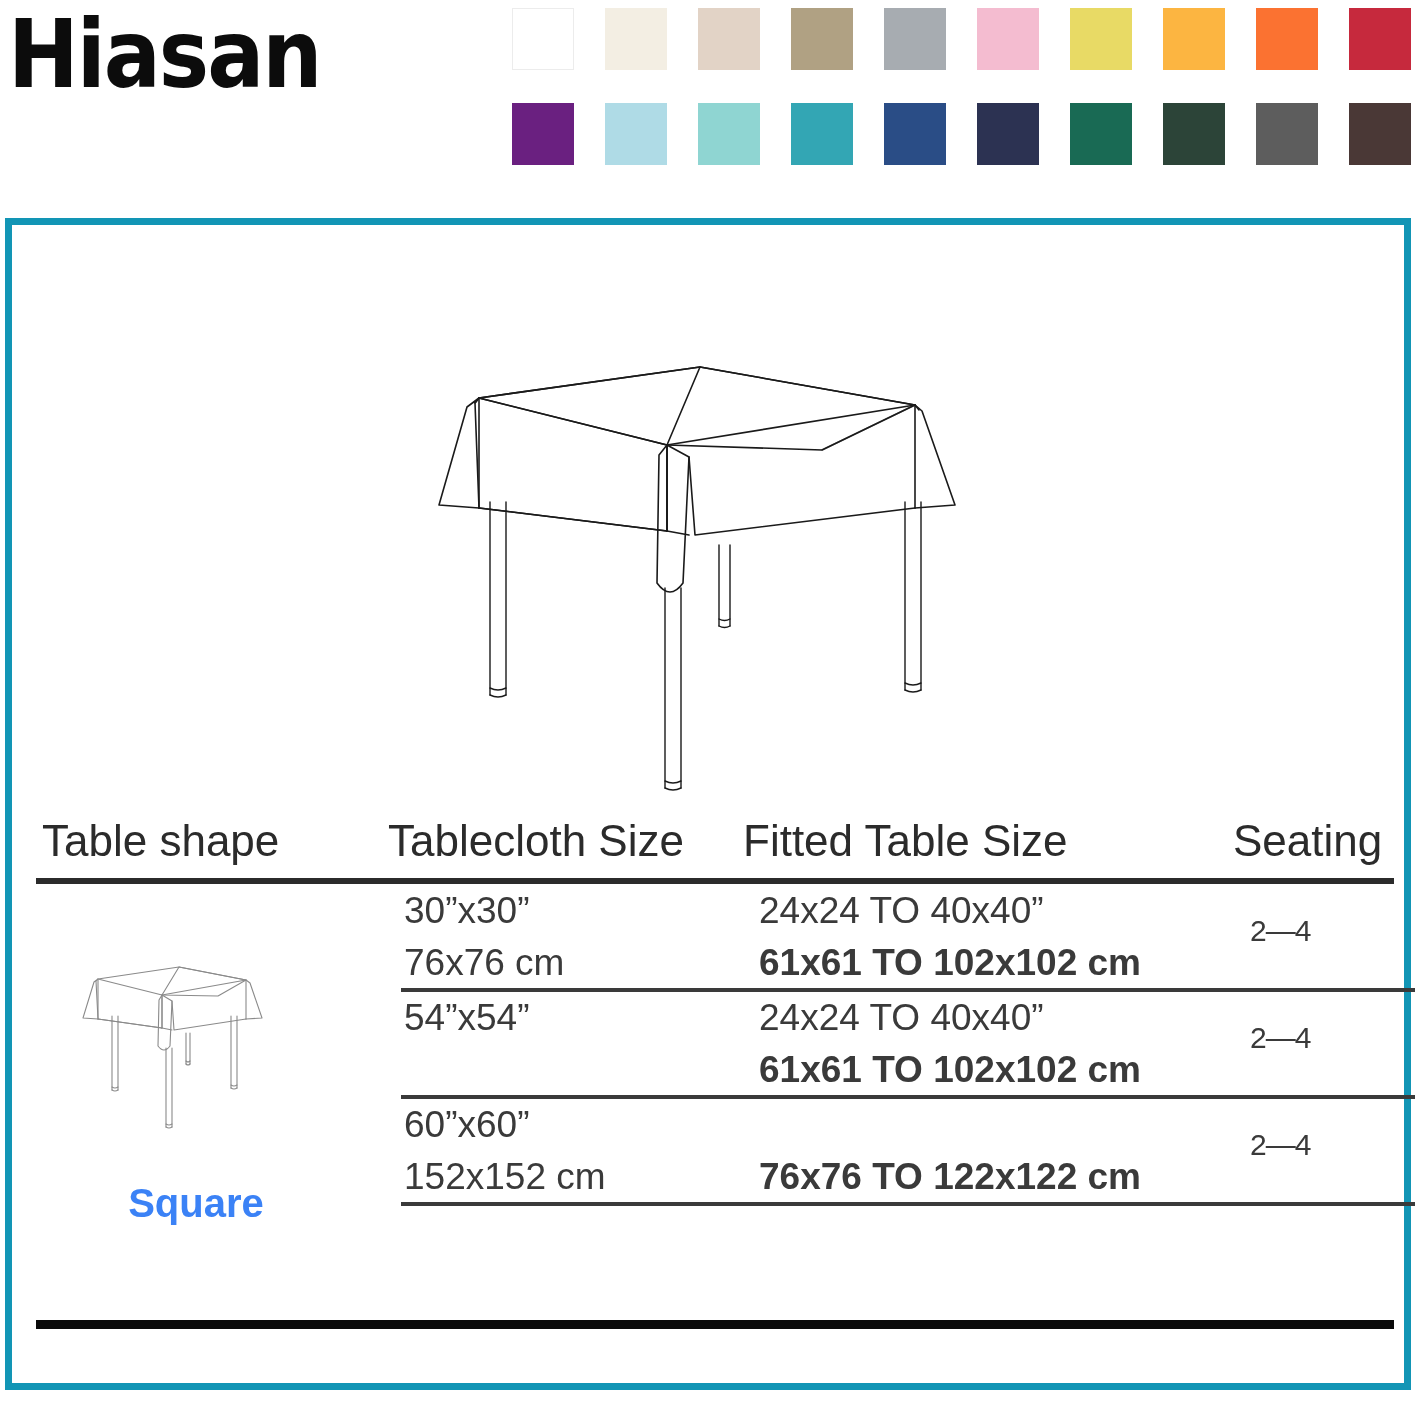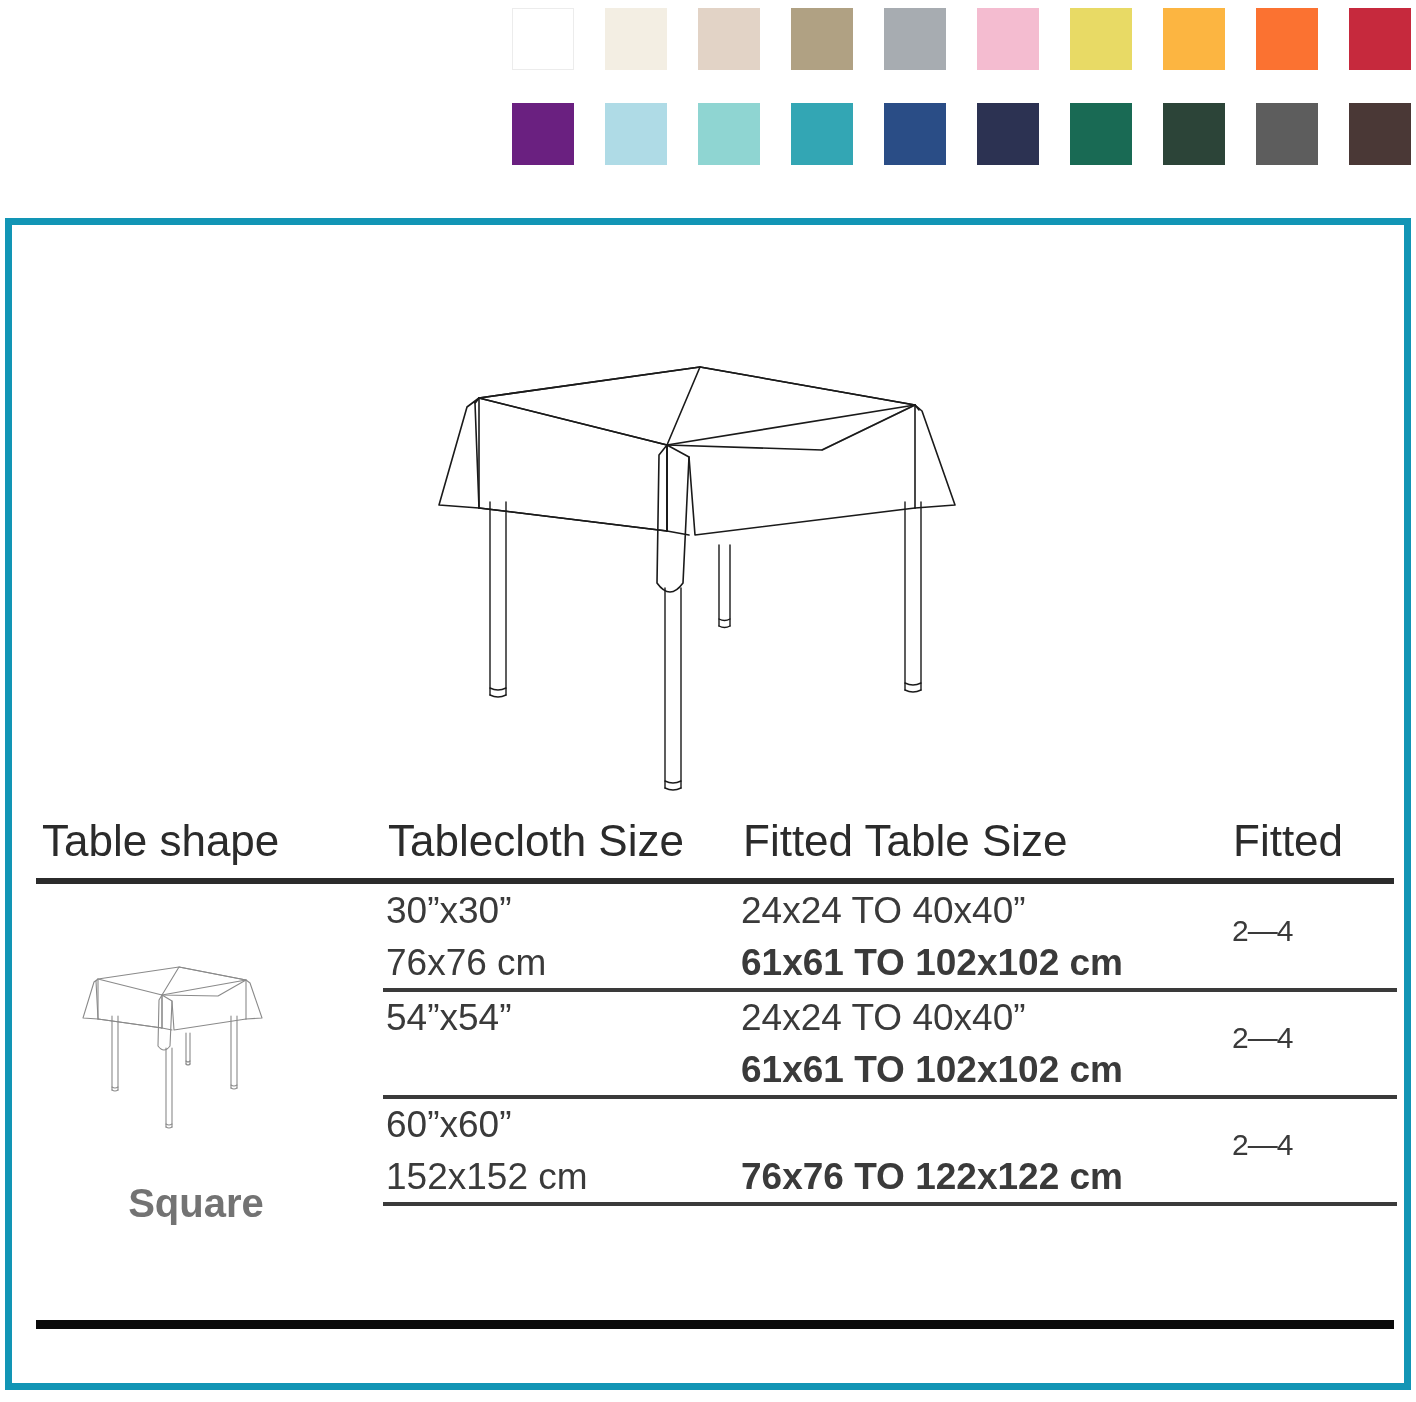--- a/index.html
+++ b/index.html
@@ -119,21 +119,21 @@
     margin-top: 6px;
   }
 
   #rows-area {
     position: relative;
     height: 430px;
   }
 
   .size-row {
     position: absolute;
-    left: 0;
+    left: 18px;
     width: 1358px;
     height: 105px;
   }
   .size-row.r0 { top: 0px; }
   .size-row.r1 { top: 107px; }
   .size-row.r2 { top: 214px; }
   .size-row.r3 { top: 321px; }
 
   .cell {
     position: absolute;
@@ -173,39 +173,40 @@
   #shape-icon {
     width: 240px;
     height: 215px;
     margin: 0 auto;
   }
   #shape-icon svg { display: block; width: 100%; height: 100%; }
   #shape-label {
     margin-top: 6px;
     font-size: 40px;
     font-weight: 700;
-    color: #737373;
+    color: #3b82f6;
     font-family: "Liberation Sans", sans-serif;
   }
 
   
   #bottom-rule {
     position: absolute;
     left: 24px;
     top: 1095px;
     width: 1358px;
     height: 9px;
     background: #0a0a0a;
   }
 </style>
 </head>
 <body>
 
 <div id="header-band">
 
+  <div id="brand-logo">Hiasan</div>
 
   <div id="swatch-grid">
     <div class="swatch-row row-1">
         <div class="swatch bordered" style="background: rgb(255, 255, 255);"></div>
         <div class="swatch" style="background: rgb(243, 238, 227);"></div>
         <div class="swatch" style="background: rgb(226, 211, 198);"></div>
         <div class="swatch" style="background: rgb(176, 161, 131);"></div>
         <div class="swatch" style="background: rgb(167, 172, 177);"></div>
         <div class="swatch" style="background: rgb(244, 188, 208);"></div>
         <div class="swatch" style="background: rgb(232, 218, 101);"></div>
@@ -280,21 +281,21 @@
       <path d="M395 105 L488 60" stroke-opacity="0.5"></path>
     </svg>
   </div>
 
   <div id="size-table">
 
     <div class="table-header-row">
       <div class="th th-shape">Table shape</div>
       <div class="th th-cloth">Tablecloth Size</div>
       <div class="th th-fitted">Fitted Table Size</div>
-      <div class="th th-seating">Fitted</div>
+      <div class="th th-seating">Seating</div>
     </div>
 
     <div id="header-rule"></div>
 
     <div id="rows-area">
 
       <div class="size-row r0">
         <div class="cell cloth-in">30”x30”</div>
         <div class="cell cloth-cm">76x76  cm</div>
         <div class="cell fitted-in">24x24 TO 40x40”</div>

